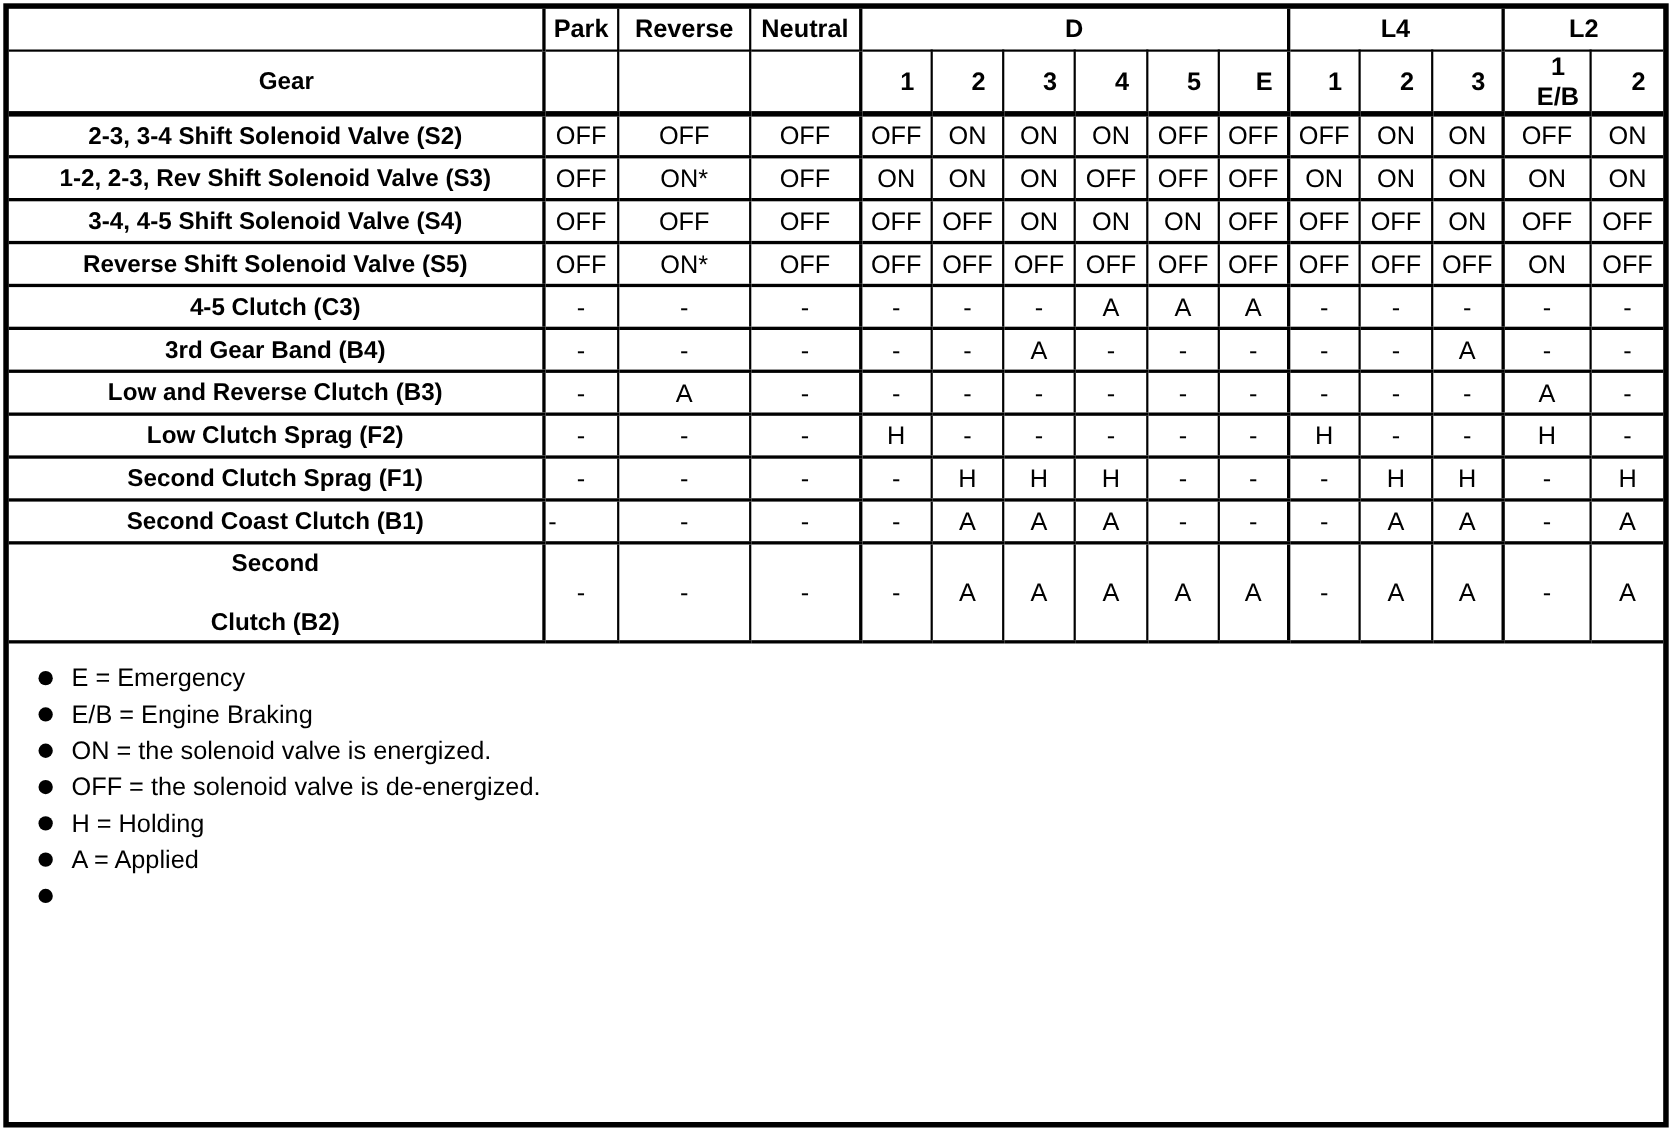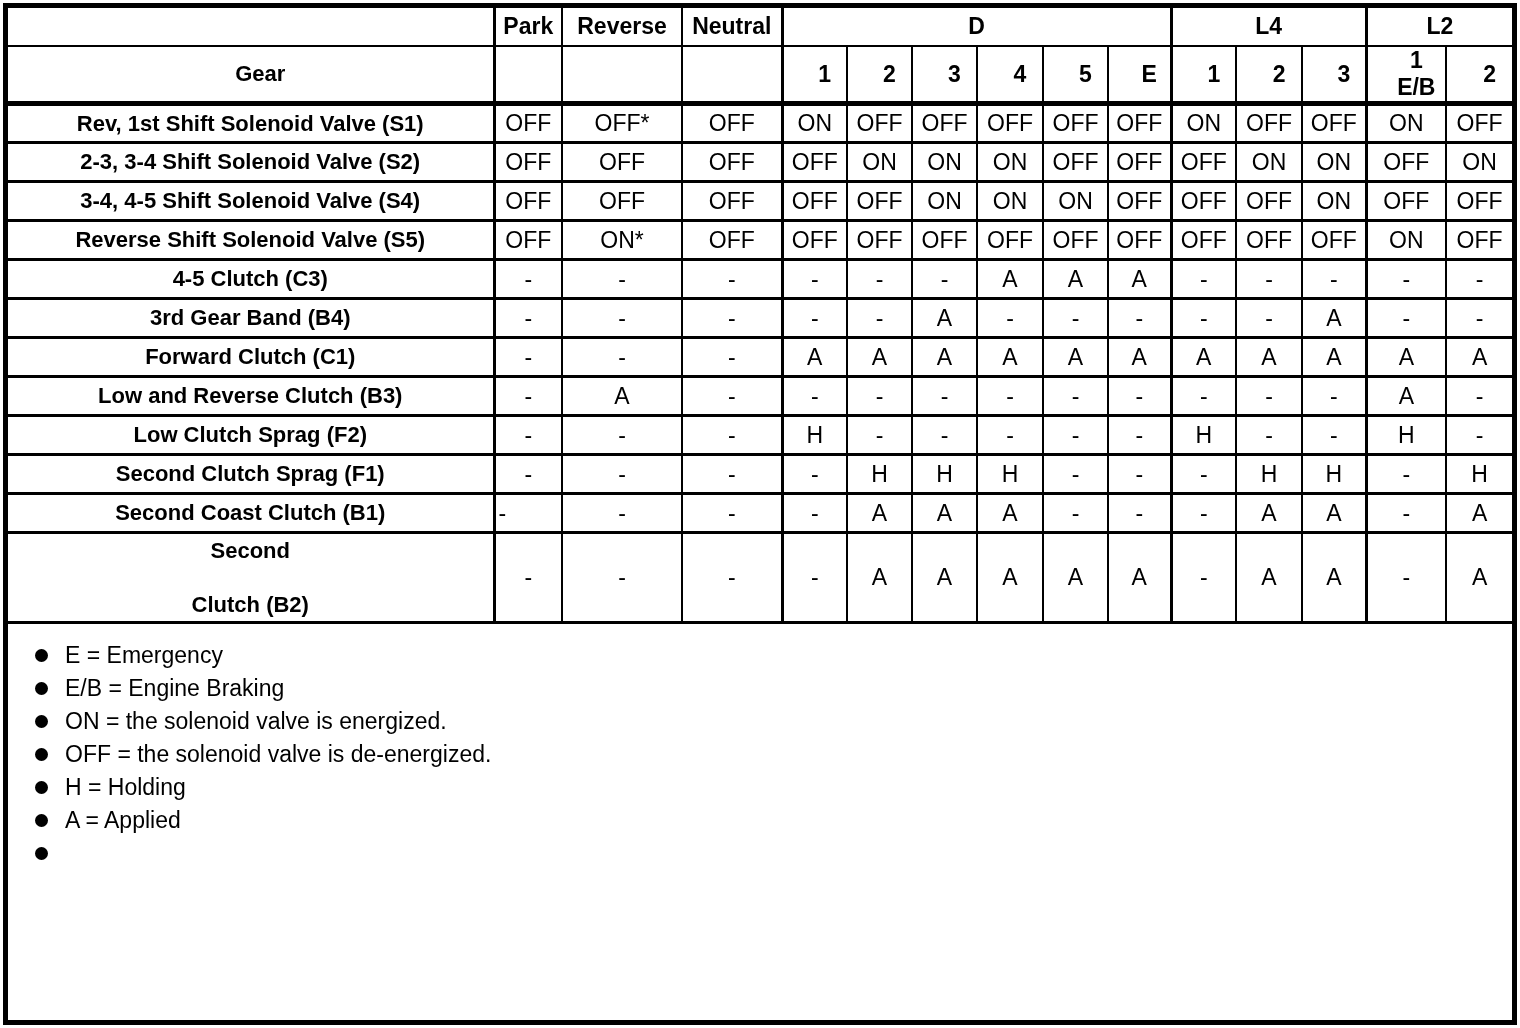--- a/index.html
+++ b/index.html
@@ -140,51 +140,51 @@
           <th class="gear-num">E</th>
           <th class="gear-num gb">1</th>
           <th class="gear-num">2</th>
           <th class="gear-num">3</th>
           <th class="gear-num gb">1 E/B</th>
           <th class="gear-num">2</th>
         </tr>
       </thead>
     <tbody>
         <tr class="">
-          <td class="row-label">Rev, 1st Shift Solenoid Valve (S1)</td>
-          <td class="value-cell gb">OFF</td>
-          <td class="value-cell">OFF*</td>
+          <td class="row-label">2-3, 3-4 Shift Solenoid Valve (S2)</td>
+          <td class="value-cell gb">OFF</td>
+          <td class="value-cell">OFF</td>
+          <td class="value-cell">OFF</td>
+          <td class="value-cell gb">OFF</td>
+          <td class="value-cell">ON</td>
+          <td class="value-cell">ON</td>
+          <td class="value-cell">ON</td>
+          <td class="value-cell">OFF</td>
+          <td class="value-cell">OFF</td>
+          <td class="value-cell gb">OFF</td>
+          <td class="value-cell">ON</td>
+          <td class="value-cell">ON</td>
+          <td class="value-cell gb">OFF</td>
+          <td class="value-cell">ON</td>
+        </tr>
+        <tr class="">
+          <td class="row-label">1-2, 2-3, Rev Shift Solenoid Valve (S3)</td>
+          <td class="value-cell gb">OFF</td>
+          <td class="value-cell">ON*</td>
           <td class="value-cell">OFF</td>
           <td class="value-cell gb">ON</td>
-          <td class="value-cell">OFF</td>
-          <td class="value-cell">OFF</td>
+          <td class="value-cell">ON</td>
+          <td class="value-cell">ON</td>
           <td class="value-cell">OFF</td>
           <td class="value-cell">OFF</td>
           <td class="value-cell">OFF</td>
           <td class="value-cell gb">ON</td>
-          <td class="value-cell">OFF</td>
-          <td class="value-cell">OFF</td>
+          <td class="value-cell">ON</td>
+          <td class="value-cell">ON</td>
           <td class="value-cell gb">ON</td>
-          <td class="value-cell">OFF</td>
-        </tr>
-        <tr class="">
-          <td class="row-label">2-3, 3-4 Shift Solenoid Valve (S2)</td>
-          <td class="value-cell gb">OFF</td>
-          <td class="value-cell">OFF</td>
-          <td class="value-cell">OFF</td>
-          <td class="value-cell gb">OFF</td>
-          <td class="value-cell">ON</td>
-          <td class="value-cell">ON</td>
-          <td class="value-cell">ON</td>
-          <td class="value-cell">OFF</td>
-          <td class="value-cell">OFF</td>
-          <td class="value-cell gb">OFF</td>
-          <td class="value-cell">ON</td>
-          <td class="value-cell">ON</td>
-          <td class="value-cell gb">OFF</td>
           <td class="value-cell">ON</td>
         </tr>
         <tr class="">
           <td class="row-label">3-4, 4-5 Shift Solenoid Valve (S4)</td>
           <td class="value-cell gb">OFF</td>
           <td class="value-cell">OFF</td>
           <td class="value-cell">OFF</td>
           <td class="value-cell gb">OFF</td>
           <td class="value-cell">OFF</td>
           <td class="value-cell">ON</td>
@@ -240,37 +240,20 @@
           <td class="value-cell">-</td>
           <td class="value-cell">A</td>
           <td class="value-cell">-</td>
           <td class="value-cell">-</td>
           <td class="value-cell">-</td>
           <td class="value-cell gb">-</td>
           <td class="value-cell">-</td>
           <td class="value-cell">A</td>
           <td class="value-cell gb">-</td>
           <td class="value-cell">-</td>
-        </tr>
-        <tr class="">
-          <td class="row-label">Forward Clutch (C1)</td>
-          <td class="value-cell gb">-</td>
-          <td class="value-cell">-</td>
-          <td class="value-cell">-</td>
-          <td class="value-cell gb">A</td>
-          <td class="value-cell">A</td>
-          <td class="value-cell">A</td>
-          <td class="value-cell">A</td>
-          <td class="value-cell">A</td>
-          <td class="value-cell">A</td>
-          <td class="value-cell gb">A</td>
-          <td class="value-cell">A</td>
-          <td class="value-cell">A</td>
-          <td class="value-cell gb">A</td>
-          <td class="value-cell">A</td>
         </tr>
         <tr class="">
           <td class="row-label">Low and Reverse Clutch (B3)</td>
           <td class="value-cell gb">-</td>
           <td class="value-cell">A</td>
           <td class="value-cell">-</td>
           <td class="value-cell gb">-</td>
           <td class="value-cell">-</td>
           <td class="value-cell">-</td>
           <td class="value-cell">-</td>

